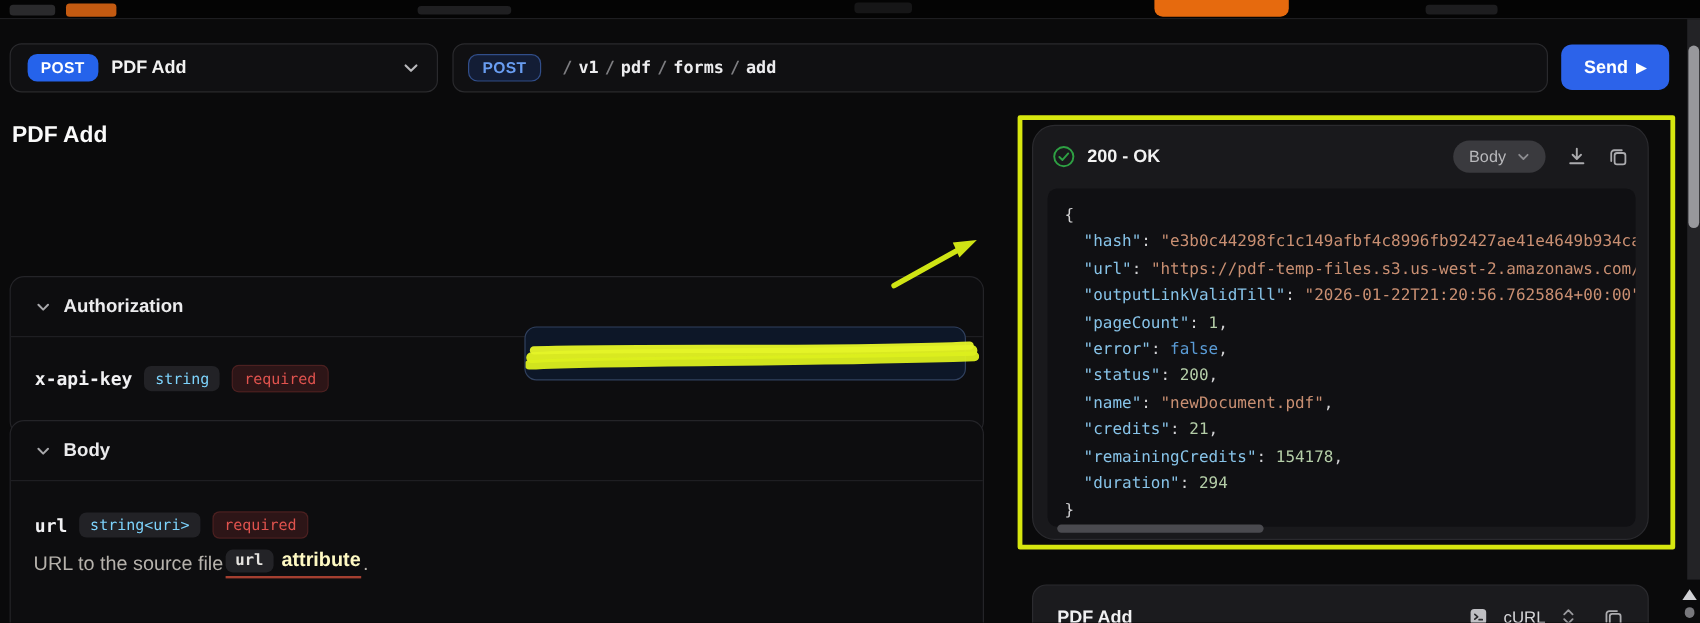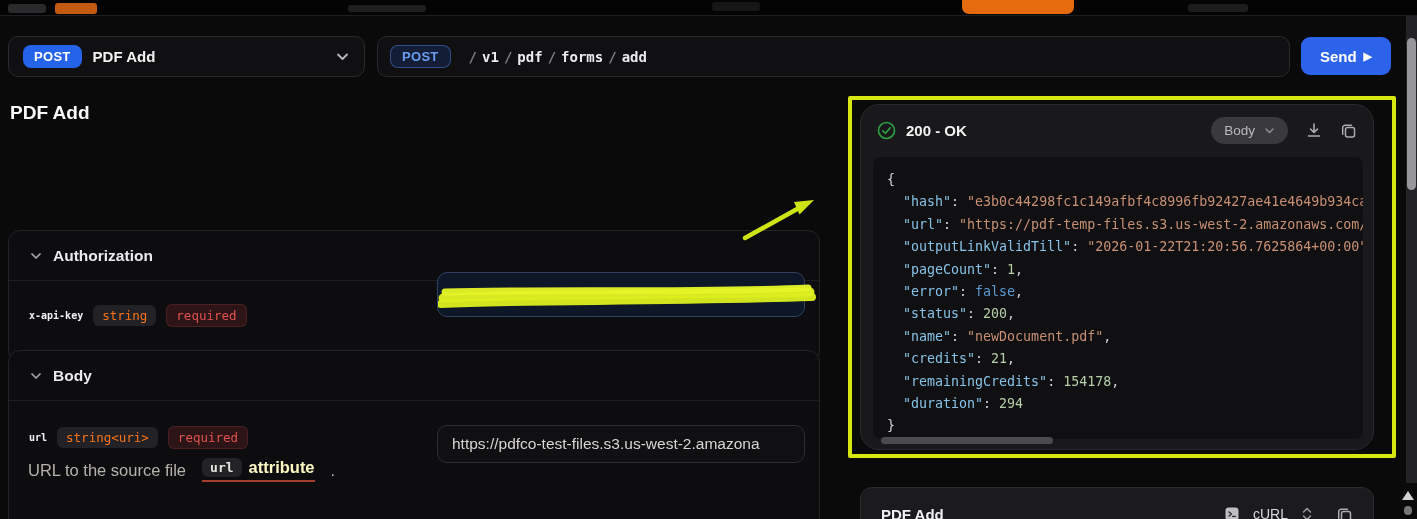--- a/index.html
+++ b/index.html
@@ -29,28 +29,28 @@
   .page-title { position:absolute; left:10px; top:102px; font-size:19px; font-weight:bold; color:#fafafa; }
   .page-desc { position:absolute; left:10px; top:132px; width:803px; font-size:16.5px; line-height:26px; color:#ccc8c1; }
 
   .card { position:absolute; left:8px; width:812px; background:#0d0d0f; border:1px solid #242428; border-radius:12px; }
   .card-auth { top:205px; height:133px;margin-top:25px; }
   .card-body { top:350px; height:200px; }
   .card-head { height:50px; display:flex; align-items:center; gap:10px; padding:0 20px; border-bottom:1px solid #1e1e22; }
   .card-title { font-size:15.5px; font-weight:600; color:#ebebed; }
 
   .param-row { position:absolute; left:20px; display:flex; align-items:center; gap:10px; }
-  .param-name { font-family:"DejaVu Sans Mono", monospace; font-weight:bold; font-size:10px; color:#f1f1f3; }
-  .pill-type { background:#222226; color:#f97316; font-family:"DejaVu Sans Mono", monospace; font-size:12.5px; padding:3px 9px; border-radius:6px; }
+  .param-name { font-family:"DejaVu Sans Mono", monospace; font-weight:bold; font-size:15px; color:#f1f1f3; }
+  .pill-type { background:#222226; color:#7dd3fc; font-family:"DejaVu Sans Mono", monospace; font-size:12.5px; padding:3px 9px; border-radius:6px; }
   .pill-req { background:#2d1517; color:#e0534e; font-family:"DejaVu Sans Mono", monospace; font-size:12.5px; padding:3px 9px; border-radius:6px; border:1px solid rgba(224,83,78,.18); }
 
   .apikey-input { position:absolute; left:437px; top:272px; width:368px; height:45px; background:#0d1728; border:1px solid #31415f; border-radius:10px; }
   .url-input { position:absolute; left:437px; top:425px; width:368px; height:38px; background:#101013; border:1px solid #2e2e32; border-radius:10px; padding:0 14px; line-height:36px; font-size:15.5px; color:#d8d5d1; white-space:nowrap; overflow:hidden; }
 
-  .body-desc { position:absolute; left:28px; top:458px; font-size:16.5px; color:#b6b2ac; display:flex; align-items:center; gap:16px; }
+  .body-desc { position:absolute; left:28px; top:458px; font-size:16.5px; color:#b6b2ac; display:flex; align-items:center; gap:2px; }
   .inline-underline { display:inline-flex; align-items:center; gap:7px; border-bottom:2px solid #a43f30; padding-bottom:3px; }
   .code-pill { font-family:"DejaVu Sans Mono", monospace; font-size:13px; background:#232327; color:#e6e4e0; padding:2px 8px; border-radius:6px; font-weight:bold; }
   .desc-bold { font-weight:bold; color:#fef9c3; }
 
   
   .resp-panel { position:absolute; left:860px; top:104px; width:514px; height:346px; background:#19191c; border:1px solid #2a2a2e; border-radius:19px; }
   .resp-head { height:50px; display:flex; align-items:center; gap:10px; padding:0 16px; }
   .resp-status { font-size:15px; font-weight:bold; color:#f2f2f2; }
   .resp-right { margin-left:auto; display:flex; align-items:center; gap:17px; }
   .body-select { display:flex; align-items:center; gap:9px; background:#3a3a3e; border-radius:16px; padding:6px 13px; color:#b9b9bc; font-size:13.5px; cursor:pointer; }
@@ -143,21 +143,20 @@
           </svg>
       </span>
       <span class="card-title">Body</span>
     </div>
     <div class="param-row" style="top:75px;">
       <span class="param-name">url</span>
       <span class="pill-type">string&lt;uri&gt;</span>
       <span class="pill-req">required</span>
     </div>
   </div>
-  <div class="url-input">https://pdfco-test-files.s3.us-west-2.amazona</div>
   <div class="body-desc">
     <span>URL to the source file</span>
     <span class="inline-underline">
       <span class="code-pill">url</span>
       <span class="desc-bold">attribute</span>
     </span>
       <span>.</span>
   </div>
 
   <div class="resp-panel">

